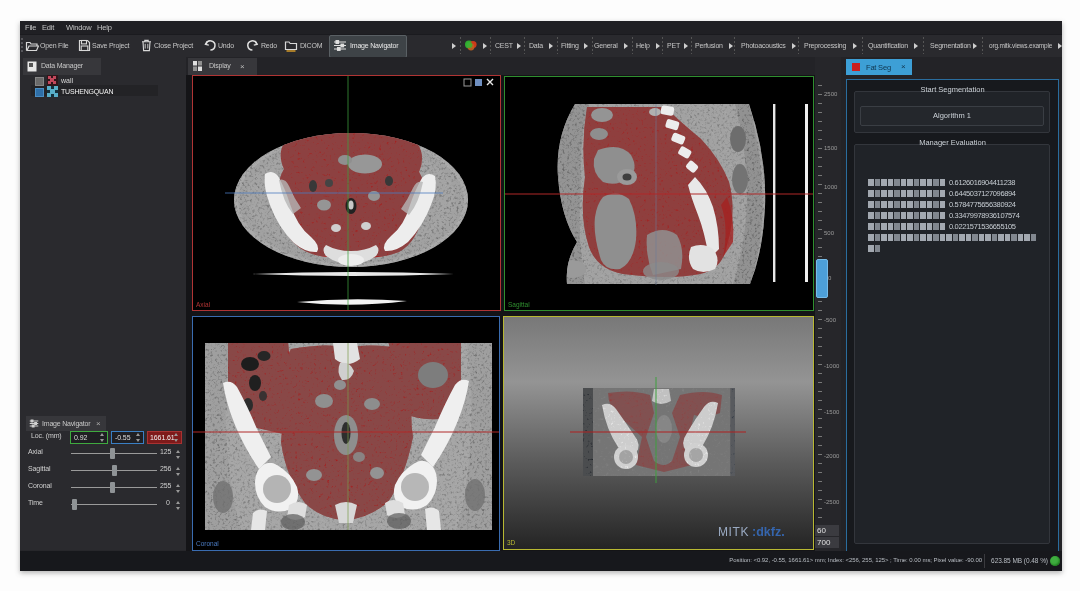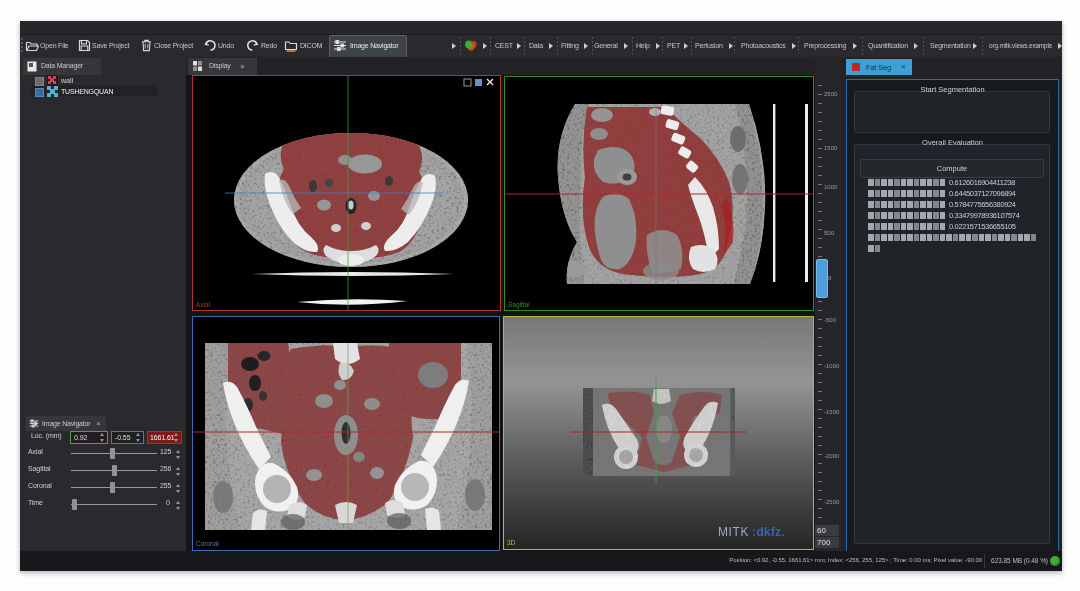--- a/index.html
+++ b/index.html
@@ -32,20 +32,26 @@
 #display{position:absolute;left:166px;top:36px;width:655px;height:494px;background:#141417;}
 .quad{position:absolute;background:#0f766e;overflow:hidden;}
 #ruler{position:absolute;left:795px;top:36px;width:26px;height:494px;background:#26262a;color:#9a9a9a;}
 #rightpanel{position:absolute;left:821px;top:36px;width:221px;height:494px;background:#232327;}
 #statusbar{position:absolute;left:0;top:530px;width:100%;height:20px;background:#17181c;color:#b9bec4;font-size:6px;letter-spacing:-0.05px;}
 .gb{position:absolute;border:1px solid #33363c;border-radius:2px;background:#202328;}
 .btn{position:absolute;border:1px solid #3a3e44;border-radius:2px;background:#24272c;color:#ccd2d8;font-size:7.5px;text-align:center;}
 </style></head>
 <body>
 <div id="win">
+  <div id="menubar">
+    <span style="left:5px">File</span>
+      <span style="left:22px">Edit</span>
+      <span style="left:46px">Window</span>
+      <span style="left:77px">Help</span>
+  </div>
   <div id="toolbar">
       <div class="abs" style="left:0;top:0;width:100%;height:1px;background:#1b1b1f"></div>
       <div class="abs" style="left:1px;top:4px;width:2px;height:15px;background:repeating-linear-gradient(#55555a 0 2px,#2a2a2e 2px 4px)"></div>
     <svg class="abs" style="left:5px;top:5px" width="14" height="13" viewBox="0 0 14 13">
         <path d="M1.5 11.5 L1.5 3.5 L5 3.5 L6 5 L12 5 L12 7" fill="none" stroke="#d8d8d8" stroke-width="1.2"></path>
         <path d="M2 11.5 L4 7 L13.5 7 L11.5 11.5 Z" fill="none" stroke="#d8d8d8" stroke-width="1.2"></path>
       </svg>
     <span class="tbtn" style="left:20px">Open File</span>
     <svg class="abs" style="left:58px;top:5px" width="13" height="13" viewBox="0 0 13 13">
         <path d="M1.5 1.5 H9.5 L11.5 3.5 V11.5 H1.5 Z" fill="none" stroke="#d8d8d8" stroke-width="1.2"></path>
@@ -441,23 +447,23 @@
   </div>
   <div id="rightpanel">
     <div class="tab" style="left:5px;top:2px;width:66px;height:16px;background:#3d9fd6">
       <div class="abs" style="left:6px;top:4px;width:8px;height:8px;background:#cc1f1f"></div>
       <span class="abs" style="left:20px;top:4px;color:#10354e;font-size:7.5px">Fat Seg</span>
       <span class="abs" style="left:55px;top:3px;color:#10354e;font-size:8px">×</span>
     </div>
     <div class="abs" style="left:5px;top:22px;width:211px;height:476px;border:1px solid #2a6d9e;background:#17191d">
       <div class="gb" style="left:7px;top:11px;width:194px;height:40px"></div>
       <div class="abs" style="left:0;top:5px;width:100%;text-align:center;color:#ccd2d8;font-size:7.5px">Start Segmentation</div>
+      <div class="btn" style="left:13px;top:26px;width:182px;height:18px;line-height:18px">Algorithm 1</div>
       <div class="gb" style="left:7px;top:64px;width:194px;height:398px"></div>
-      <div class="abs" style="left:0;top:58px;width:100%;text-align:center;color:#ccd2d8;font-size:7.5px">Overall Evaluation</div>
-      <div class="btn" style="left:13px;top:79px;width:182px;height:17px;line-height:17px">Compute</div>
+      <div class="abs" style="left:0;top:58px;width:100%;text-align:center;color:#ccd2d8;font-size:7.5px">Manager Evaluation</div>
       <div id="cnres">
           <div class="cline" style="top:99px"><i class="cj"></i><i class="cj lt"></i><i class="cj"></i><i class="cj"></i><i class="cj lt"></i><i class="cj"></i><i class="cj"></i><i class="cj lt"></i><i class="cj"></i><i class="cj"></i><i class="cj lt"></i><i class="cj"></i><span class="num">0.6126016904411238</span></div>
           <div class="cline" style="top:110px"><i class="cj"></i><i class="cj lt"></i><i class="cj"></i><i class="cj"></i><i class="cj lt"></i><i class="cj"></i><i class="cj"></i><i class="cj lt"></i><i class="cj"></i><i class="cj"></i><i class="cj lt"></i><i class="cj"></i><span class="num">0.6445037127096894</span></div>
           <div class="cline" style="top:121px"><i class="cj"></i><i class="cj lt"></i><i class="cj"></i><i class="cj"></i><i class="cj lt"></i><i class="cj"></i><i class="cj"></i><i class="cj lt"></i><i class="cj"></i><i class="cj"></i><i class="cj lt"></i><i class="cj"></i><span class="num">0.5784775656380924</span></div>
           <div class="cline" style="top:132px"><i class="cj"></i><i class="cj lt"></i><i class="cj"></i><i class="cj"></i><i class="cj lt"></i><i class="cj"></i><i class="cj"></i><i class="cj lt"></i><i class="cj"></i><i class="cj"></i><i class="cj lt"></i><i class="cj"></i><span class="num">0.33479978936107574</span></div>
           <div class="cline" style="top:143px"><i class="cj"></i><i class="cj lt"></i><i class="cj"></i><i class="cj"></i><i class="cj lt"></i><i class="cj"></i><i class="cj"></i><i class="cj lt"></i><i class="cj"></i><i class="cj"></i><i class="cj lt"></i><i class="cj"></i><span class="num">0.0221571536655105</span></div>
           <div class="cline" style="top:154px"><i class="cj"></i><i class="cj lt"></i><i class="cj"></i><i class="cj"></i><i class="cj lt"></i><i class="cj"></i><i class="cj"></i><i class="cj lt"></i><i class="cj"></i><i class="cj"></i><i class="cj lt"></i><i class="cj"></i><i class="cj"></i><i class="cj lt"></i><i class="cj"></i><i class="cj"></i><i class="cj lt"></i><i class="cj"></i><i class="cj"></i><i class="cj lt"></i><i class="cj"></i><i class="cj"></i><i class="cj lt"></i><i class="cj"></i><i class="cj"></i><i class="cj lt"></i></div>
           <div class="cline" style="top:165px"><i class="cj"></i><i class="cj lt"></i></div>
         </div>
     </div>

